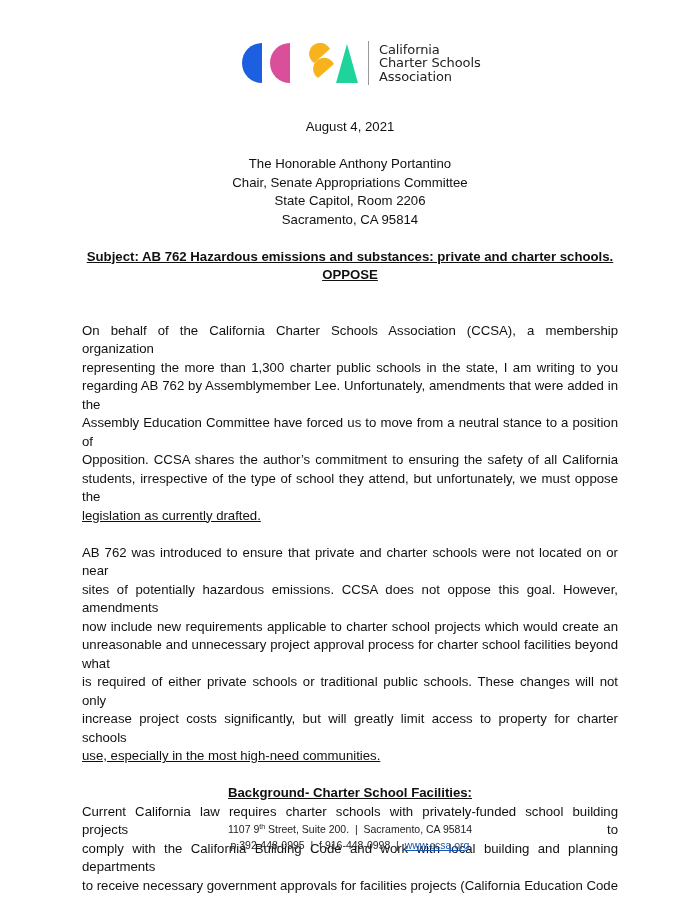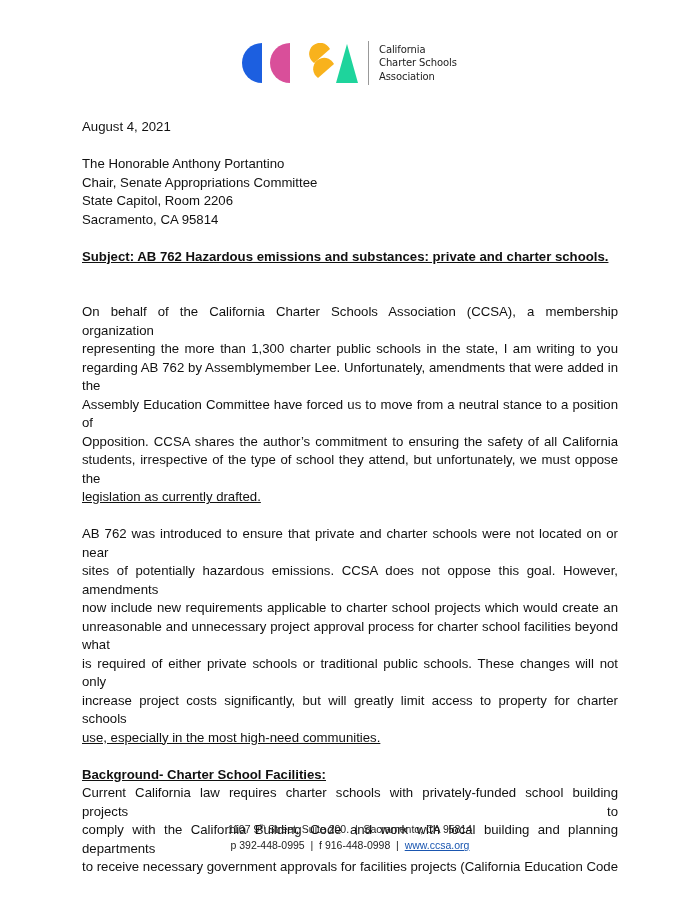--- a/index.html
+++ b/index.html
@@ -1,24 +1,24 @@
 <!DOCTYPE html>
 <html><head>
   <meta charset="utf-8">
   <style>
     html, body { margin: 0; padding: 0; background: #ffffff; }
     body { width: 700px; height: 906px; position: relative; overflow: hidden;
            font-family: "Liberation Sans", sans-serif; color: #111; }
     .logo { position: absolute; left: 234px; top: 40px; height: 46px; display: flex; align-items: center; }
     .logo svg { display: block; }
     .logo-divider { width: 1px; height: 44px; background: #999; margin-left: 10px; margin-right: 10px; }
-    .logo-text { font-size: 10px; line-height: 13.5px; color: #222; font-family: "DejaVu Sans", sans-serif; letter-spacing: -0.1px; }
+    .logo-text { font-size: 13px; line-height: 13.5px; color: #222; font-family: "DejaVu Sans", sans-serif; letter-spacing: -0.1px; }
     .letter { position: absolute; left: 82px; width: 536px; font-size: 13.2px; line-height: 18.5px;
               font-family: "Liberation Sans", sans-serif; }
-    .line { display: block; white-space: nowrap; }
+    .line { display: block; white-space: nowrap; text-align: center; }
     .just { text-align: justify; text-align-last: justify; display: block; white-space: normal; }
     .last { text-align: left; text-align-last: left; text-decoration: underline; }
     .bold { font-weight: bold; text-decoration: underline; }
     .footer { position: absolute; left: 0; width: 700px; top: 821px; text-align: center;
               font-size: 10.5px; line-height: 16px; color: #222; }
     .footer a { color: #1a56b0; text-decoration: underline; }
     sup { font-size: 7px; line-height: 0; }
   </style>
 </head>
 <body>
@@ -41,20 +41,21 @@
 
 <div class="letter" style="top:118px;">
   <span class="line">August 4, 2021</span>
   <span class="line">&nbsp;</span>
   <span class="line">The Honorable Anthony Portantino</span>
   <span class="line">Chair, Senate Appropriations Committee</span>
   <span class="line">State Capitol, Room 2206</span>
   <span class="line">Sacramento, CA 95814</span>
   <span class="line">&nbsp;</span>
   <span class="line bold">Subject: AB 762 Hazardous emissions and substances: private and charter schools.</span>
+  <span class="line bold">OPPOSE</span>
   <span class="line">&nbsp;</span>
   <span class="line">&nbsp;</span>
 
   <div>
     <span class="just">On behalf of the California Charter Schools Association (CCSA), a membership organization</span>
     <span class="just">representing the more than 1,300 charter public schools in the state, I am writing to you</span>
     <span class="just">regarding AB 762 by Assemblymember Lee. Unfortunately, amendments that were added in the</span>
     <span class="just">Assembly Education Committee have forced us to move from a neutral stance to a position of</span>
     <span class="just">Opposition. CCSA shares the author’s commitment to ensuring the safety of all California</span>
     <span class="just">students, irrespective of the type of school they attend, but unfortunately, we must oppose the</span>

